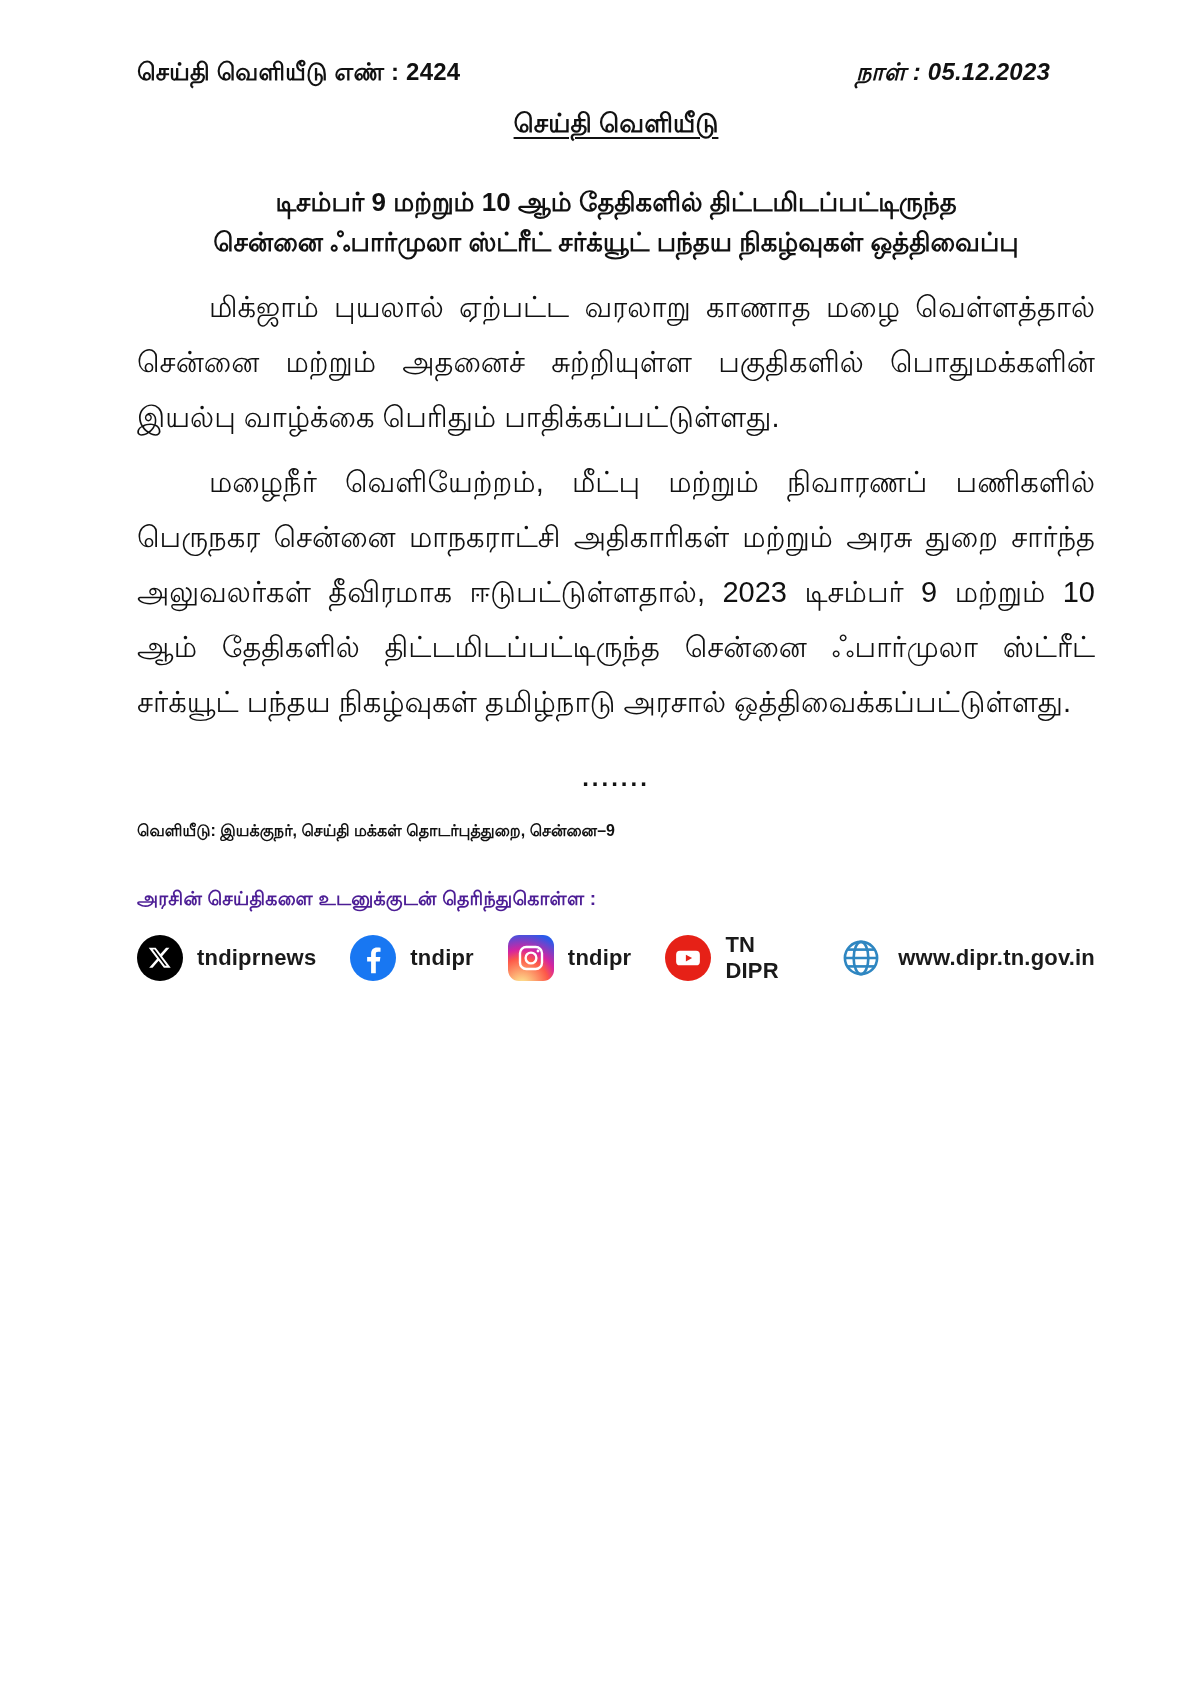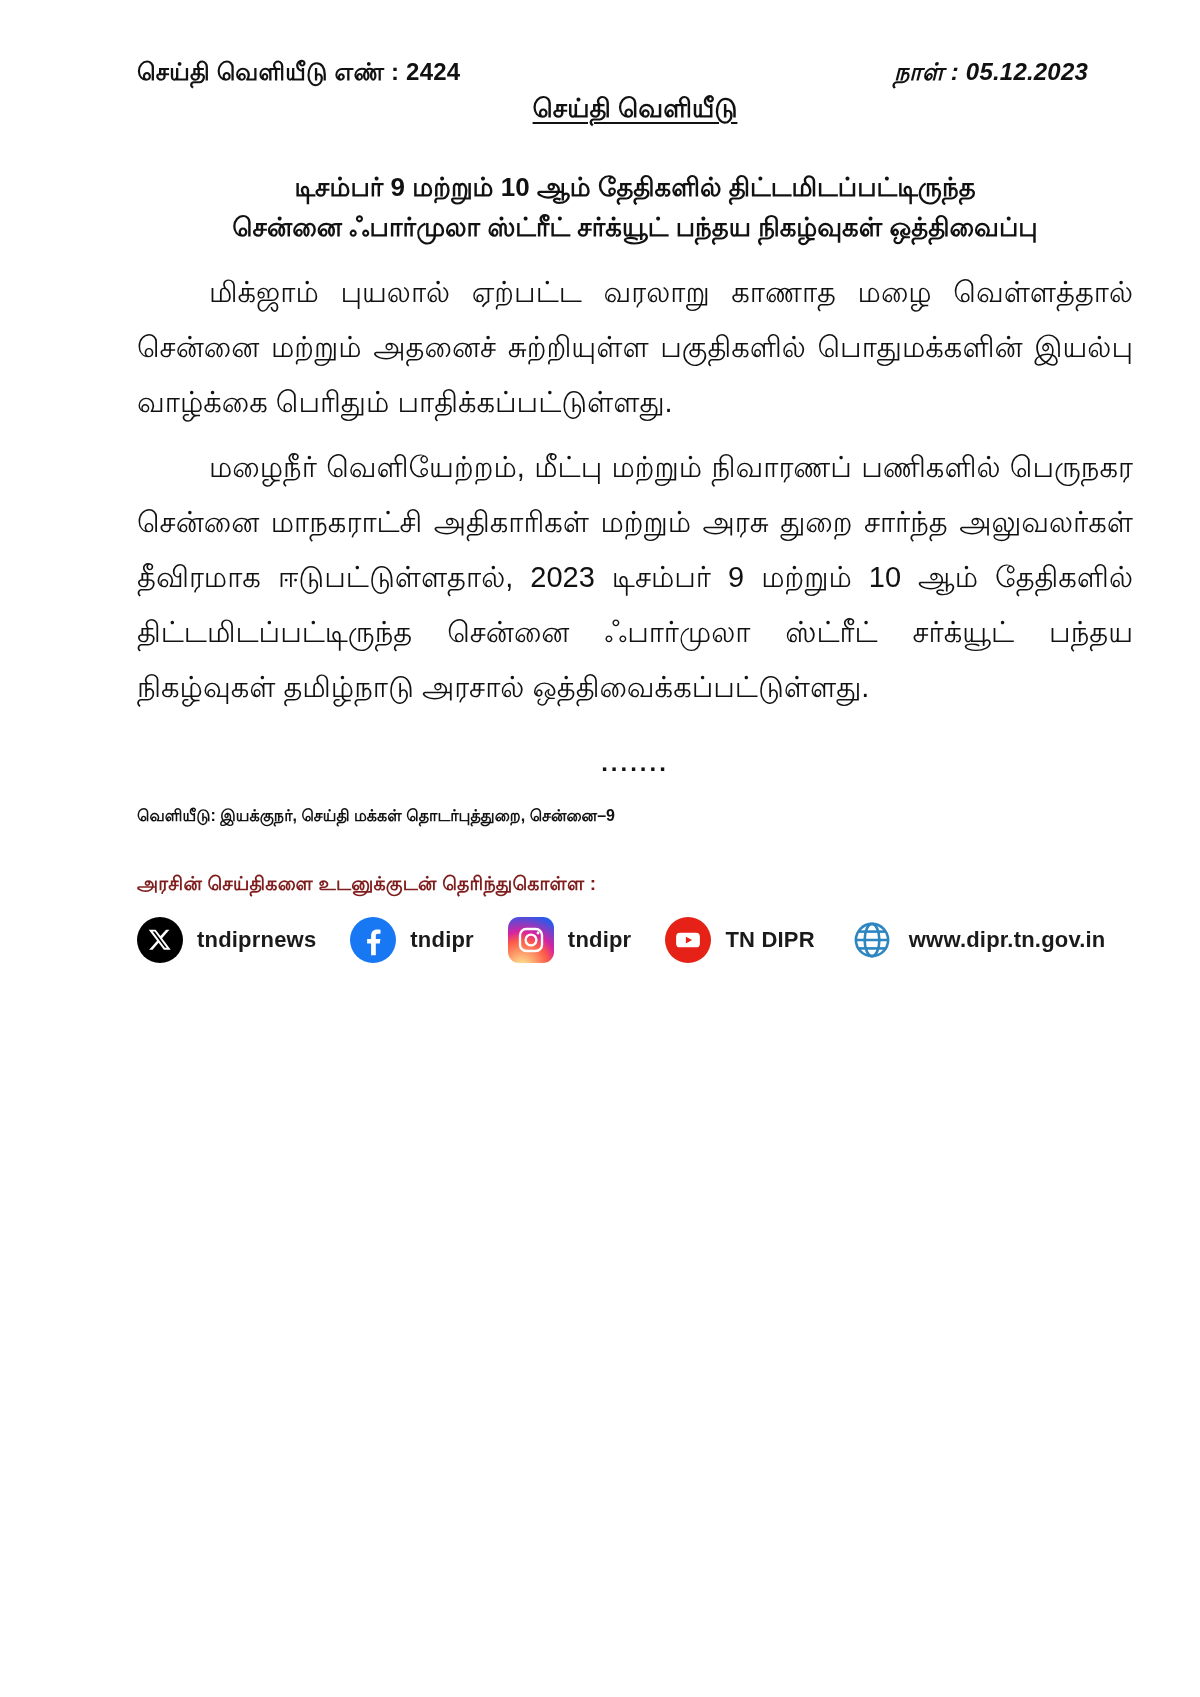--- a/index.html
+++ b/index.html
@@ -15,40 +15,40 @@
   body{
     font-family:"Liberation Sans","DejaVu Sans",sans-serif;
     color:var(--text-black);
   }
   .page{
     position:relative;
     width:1200px;
     height:1697px;
     margin:0 auto;
     background:#ffffff;
-    padding:58px 67px 0 137px;
+    padding:58px 105px 0 137px;
     overflow:hidden;
   }
   
   .doc-header{
     display:flex;
     justify-content:space-between;
     align-items:baseline;
     font-size:24px;
     font-weight:700;
     letter-spacing:0.2px;
   }
   .doc-header .date{
     margin-right:45px;
     font-style:italic;
   }
   
   .heading-wrap{
     text-align:center;
-    margin-top:4px;
+    margin-top:19px;
   }
   .heading{
     display:inline-block;
     font-size:26px;
     font-weight:700;
     text-decoration:underline;
     text-underline-offset:5px;
     text-decoration-thickness:2px;
   }
   
@@ -84,21 +84,21 @@
   .issued-by{
     margin-top:34px;
     font-size:16px;
     font-weight:700;
   }
   
   .social-intro{
     margin-top:46px;
     font-size:19px;
     font-weight:600;
-    color:#7f1d1d;
+    color:#4c1d95;
     letter-spacing:0.2px;
   }
   
   .social-row{
     margin-top:20px;
     display:flex;
     align-items:center;
     gap:34px;
   }
   .social-item{

